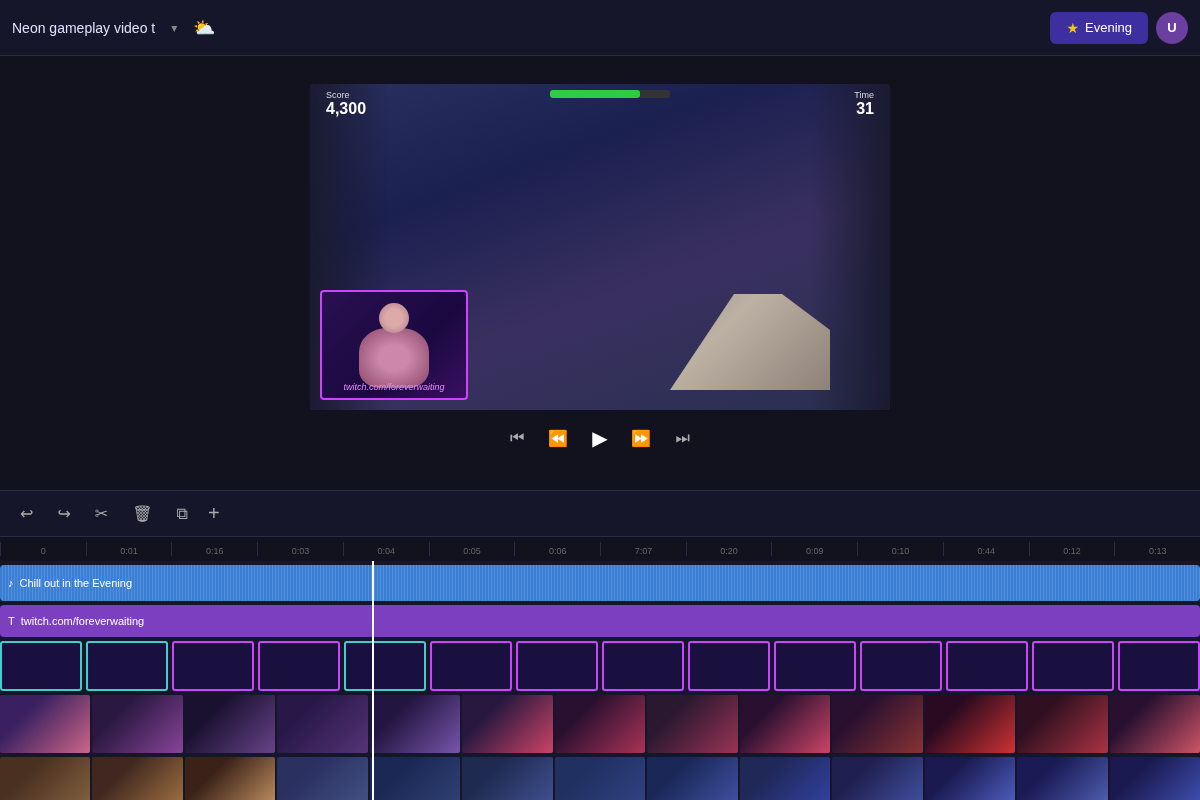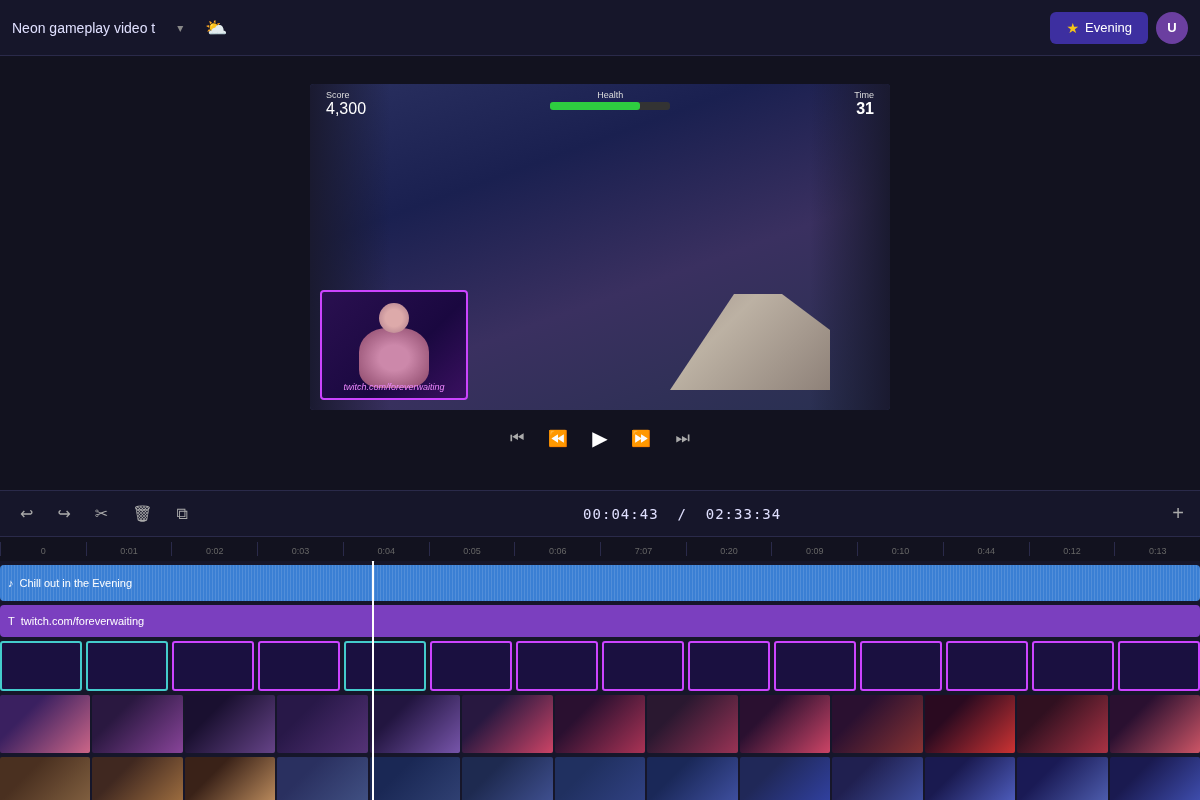--- a/index.html
+++ b/index.html
@@ -21,21 +21,21 @@
       align-items: center;
       justify-content: space-between;
       padding: 0 12px;
       height: 56px;
       border-bottom: 1px solid #2a2a4a;
       flex-shrink: 0;
     }
     .header-left {
       display: flex;
       align-items: center;
-      gap: 22px;
+      gap: 16px;
     }
     .project-title {
       color: #e0e0ff;
       font-size: 14px;
       font-weight: 500;
     }
     .header-dropdown-icon {
       color: #888;
       font-size: 12px;
       cursor: pointer;
@@ -479,24 +479,23 @@
 <div class="preview-area">
   <div class="video-preview">
 
     <div class="game-bg"></div>
     <div class="wall-left"></div>
     <div class="wall-right"></div>
 
     <div class="game-hud">
       <div class="hud-score">
         <div style="font-size:9px;color:#ddd;">Score</div>
-        <div style="font-size:16px;font-weight:normal;">4,300</div>
+        <div style="font-size:16px;font-weight:bold;">4,300</div>
       </div>
       <div class="hud-health">
-        <div class="health-label">Health</div>
         <div class="health-bar-bg">
           <div class="health-bar-fill"></div>
         </div>
       </div>
       <div class="hud-time">
         <div style="font-size:9px;color:#ddd;">Time</div>
         <div style="font-size:16px;font-weight:bold;">31</div>
       </div>
     </div>
 
@@ -518,33 +517,28 @@
 </div>
 
 <div class="timeline-area">
 
   <div class="timeline-toolbar">
     <button class="tool-btn">↩</button>
     <button class="tool-btn">↪</button>
     <button class="tool-btn">✂</button>
     <button class="tool-btn">🗑</button>
     <button class="tool-btn">⧉</button>
-    <div class="time-display">
-      <span>00:04</span>:<span>43</span>
-      &nbsp;<span>/</span>&nbsp;
-      <span>02:33</span>:<span>34</span>
-    </div>
     <button class="add-btn">+</button>
   </div>
 
   <div class="timeline-ruler">
     <div class="ruler-marks">
       <div class="ruler-mark">0</div>
       <div class="ruler-mark">0:01</div>
-      <div class="ruler-mark">0:02</div>
+      <div class="ruler-mark">0:16</div>
       <div class="ruler-mark">0:03</div>
       <div class="ruler-mark">0:04</div>
       <div class="ruler-mark">0:05</div>
       <div class="ruler-mark">0:06</div>
       <div class="ruler-mark">7:07</div>
       <div class="ruler-mark">0:20</div>
       <div class="ruler-mark">0:09</div>
       <div class="ruler-mark">0:10</div>
       <div class="ruler-mark">0:44</div>
       <div class="ruler-mark">0:12</div>

